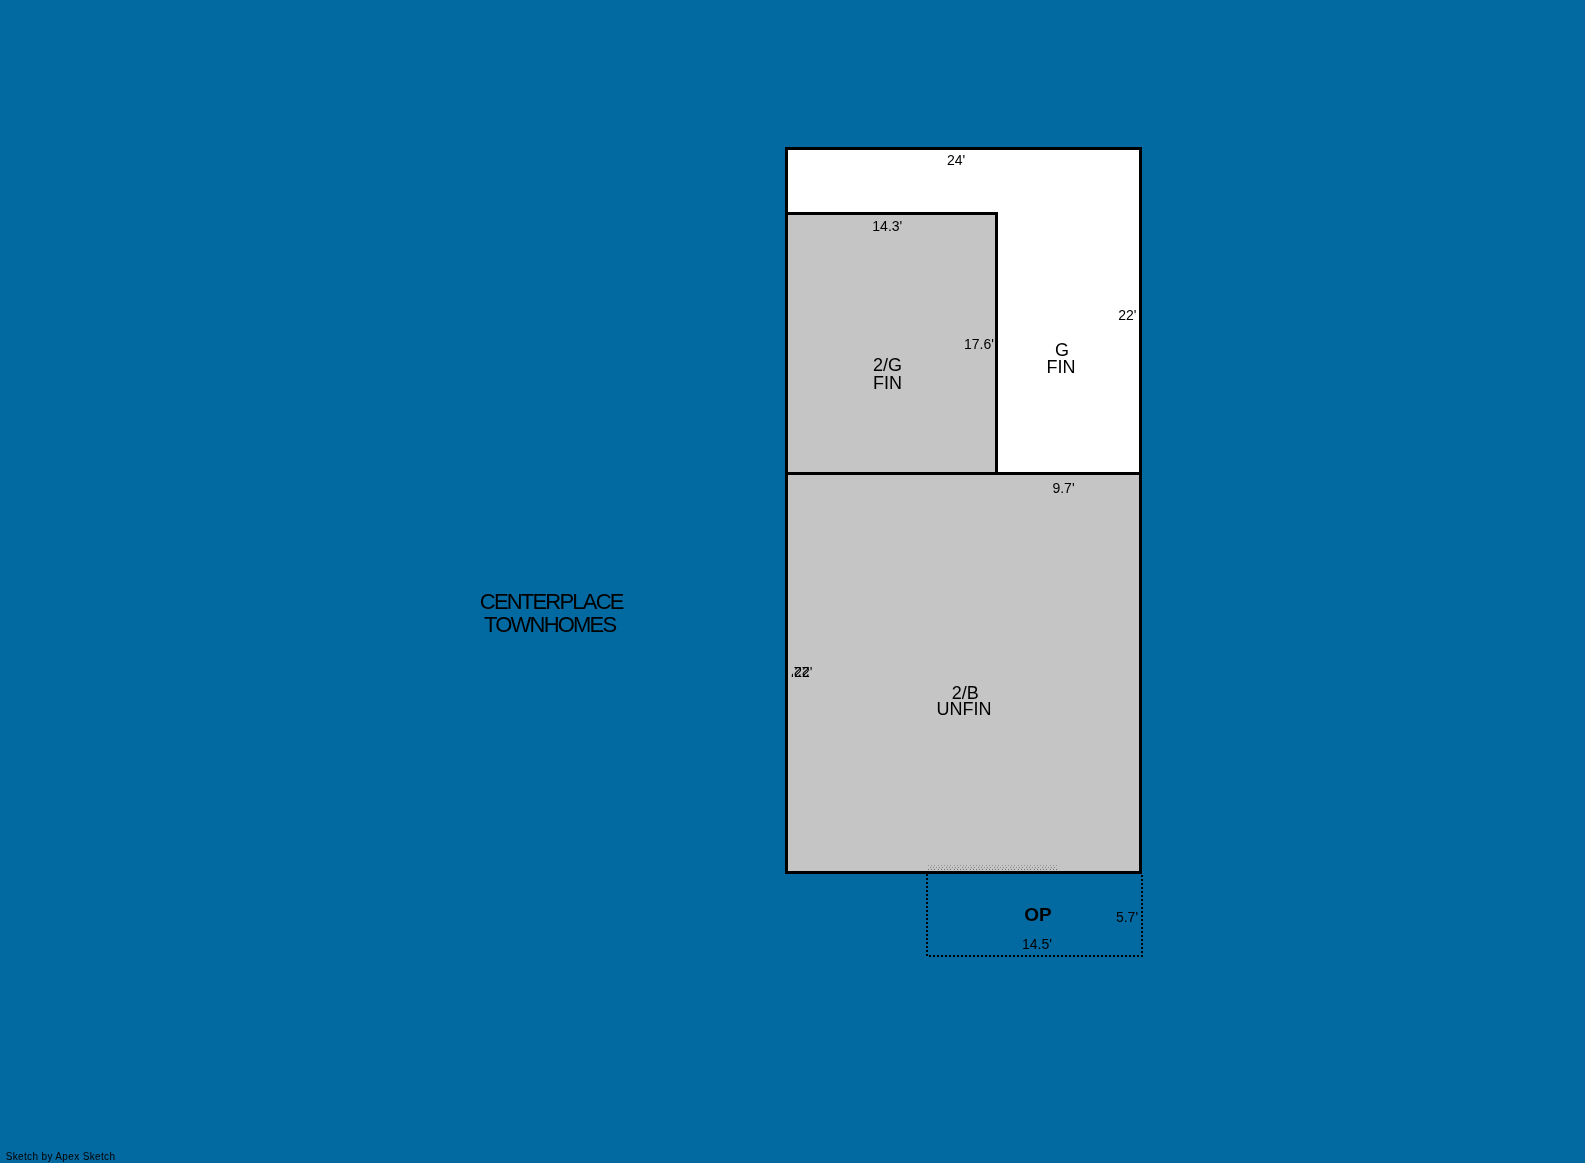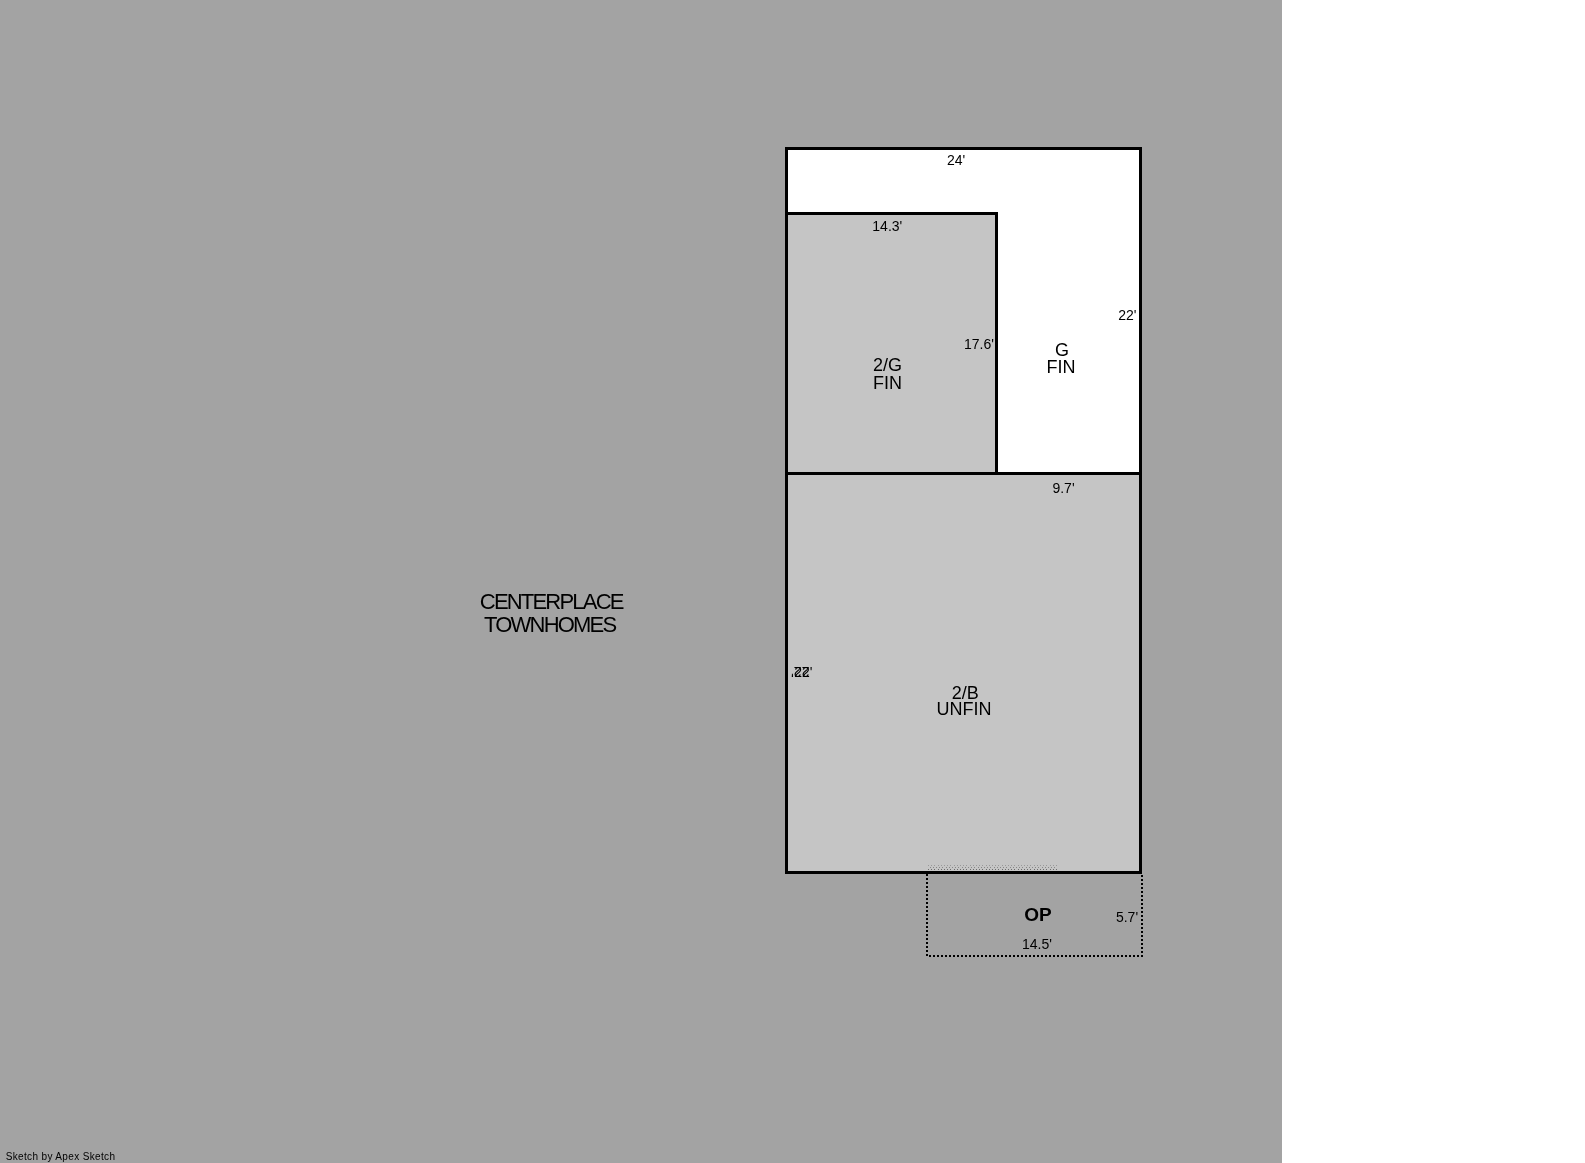--- a/index.html
+++ b/index.html
@@ -1,16 +1,16 @@
 <!DOCTYPE html>
 <html><head>
 <meta charset="utf-8">
 <style>
   html,body{margin:0;padding:0;background:#ffffff;}
-  .page{position:relative;width:1282px;height:1163px;background:#a3a3a3;overflow:hidden;text-align:center;}
+  .page{position:relative;width:1585px;height:1163px;background:#0369a1;overflow:hidden;text-align:center;}
   text{font-family:"Liberation Sans",sans-serif;fill:#000000;}
 </style>
 </head>
 <body>
 <div class="page">
 <svg width="1585" height="1163" viewBox="0 0 1585 1163" xmlns="http://www.w3.org/2000/svg" shape-rendering="crispEdges">
 
   <rect x="786" y="148" width="354.5" height="325" fill="#ffffff" stroke="#000000" stroke-width="3"></rect>
 
   <rect x="786" y="213.5" width="210" height="259.5" fill="#c5c5c5" stroke="#000000" stroke-width="3"></rect>

